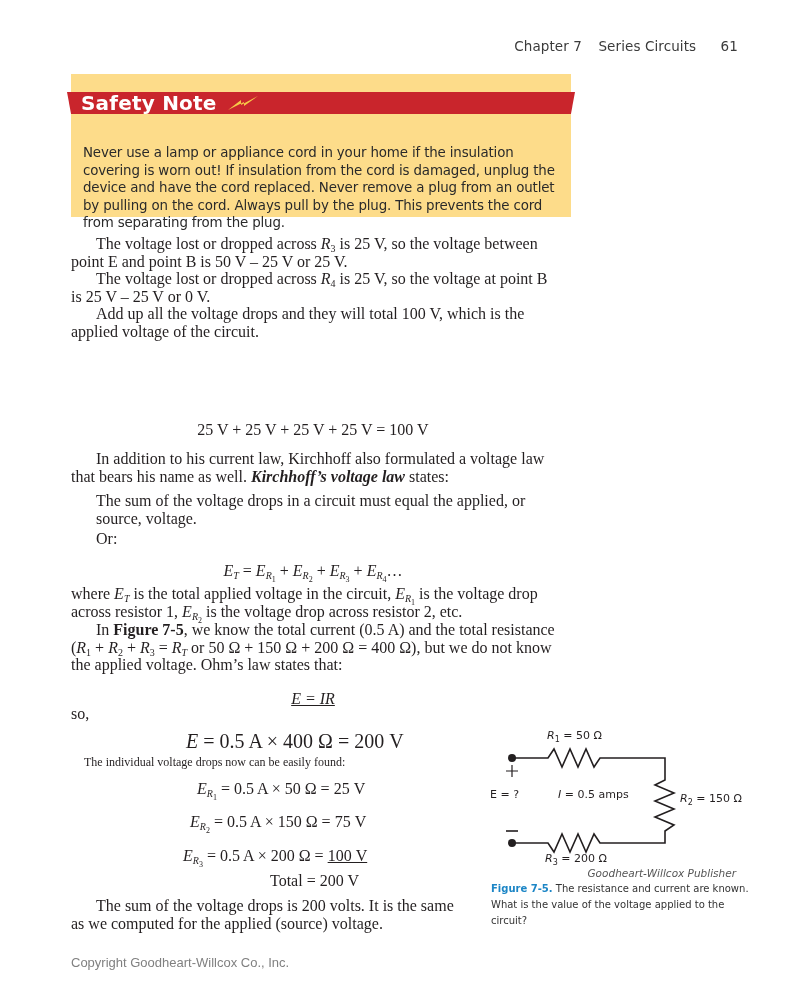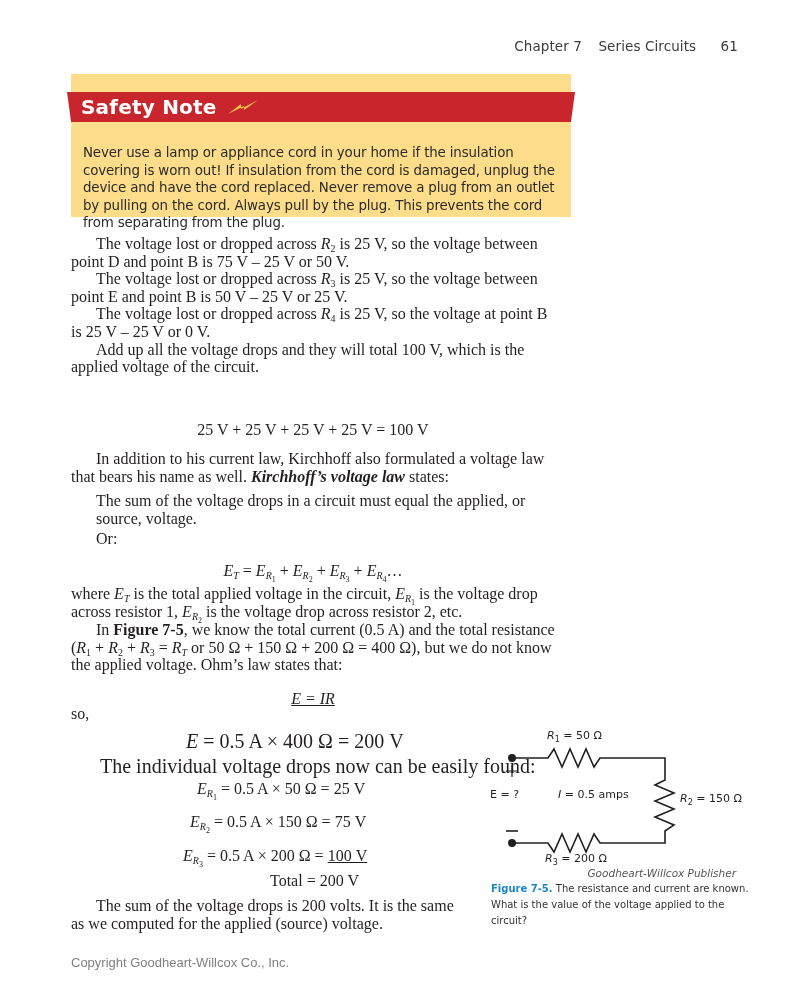--- a/index.html
+++ b/index.html
@@ -13,21 +13,21 @@
   }
   .running-head .chap { margin-right: 12px; }
   .running-head .title { margin-right: 20px; }
 
   
   .safety-box {
     position: absolute; left: 71px; top: 74px; width: 500px; height: 143px;
     background: #fddc8a;
   }
   .safety-banner {
-    position: absolute; left: 67px; top: 92px; width: 508px; height: 30px;
+    position: absolute; left: 67px; top: 92px; width: 508px; height: 22px;
     background: #c9252c;
     clip-path: polygon(0 0, 100% 0, 99.2% 100%, 0.8% 100%);
     display: flex; align-items: center; padding-left: 14px;
   }
   .safety-title {
     font-family: "DejaVu Sans", "Liberation Sans", sans-serif;
     font-weight: bold; font-size: 20px; color: #ffffff; letter-spacing: 0.2px;
   }
   .bolt { margin-left: 10px; width: 32px; height: 16px; display: inline-block; }
   .safety-text {
@@ -76,21 +76,20 @@
 <div class="safety-box"></div>
 <div class="safety-banner">
   <span class="safety-title">Safety Note</span>
   <svg class="bolt" viewBox="0 0 32 16">
     <path d="M1 15 L14 5 L14 10 L31 1 L17 11 L17 7 Z" fill="#f7c948"></path>
   </svg>
 </div>
 <div class="safety-text">Never use a lamp or appliance cord in your home if the insulation covering is worn out! If insulation from the cord is damaged, unplug the device and have the cord replaced. Never remove a plug from an outlet by pulling on the cord. Always pull by the plug. This prevents the cord from separating from the plug.</div>
 
 <div class="col" style="top:235px;">
-  <div class="p"><span>The voltage lost or dropped across </span><i class="v">R</i><sub>2</sub><span> is 25 V, so the voltage between point D and point B is 75 V – 25 V or 50 V.</span></div>
   <div class="p"><span>The voltage lost or dropped across </span><i class="v">R</i><sub>3</sub><span> is 25 V, so the voltage between point E and point B is 50 V – 25 V or 25 V.</span></div>
   <div class="p"><span>The voltage lost or dropped across </span><i class="v">R</i><sub>4</sub><span> is 25 V, so the voltage at point B is 25 V – 25 V or 0 V.</span></div>
   <div class="p">Add up all the voltage drops and they will total 100 V, which is the applied voltage of the circuit.</div>
 </div>
 
 <div class="col eq" style="top:421px;">25 V + 25 V + 25 V + 25 V = 100 V</div>
 
 <div class="col" style="top:450px;">
   <div class="p"><span>In addition to his current law, Kirchhoff also formulated a voltage law that bears his name as well. </span><b><i>Kirchhoff’s voltage law</i></b><span> states:</span></div>
 </div>
@@ -104,21 +103,21 @@
 <div class="col" style="top:585px;">
   <div><span>where </span><i class="v">E</i><sub><i>T</i></sub><span> is the total applied voltage in the circuit, </span><i class="v">E</i><sub><i>R</i><sub>1</sub></sub><span> is the voltage drop across resistor 1, </span><i class="v">E</i><sub><i>R</i><sub>2</sub></sub><span> is the voltage drop across resistor 2, etc.</span></div>
   <div class="p"><span>In </span><b>Figure 7-5</b><span>, we know the total current (0.5 A) and the total resistance (</span><i class="v">R</i><sub>1</sub> + <i class="v">R</i><sub>2</sub> + <i class="v">R</i><sub>3</sub> = <i class="v">R</i><sub><i>T</i></sub><span> or 50 Ω + 150 Ω + 200 Ω = 400 Ω), but we do not know the applied voltage. Ohm’s law states that:</span></div>
 </div>
 
 <div class="col eq" style="top:690px;text-decoration:underline;"><i>E = IR</i></div>
 <div class="col" style="top:705px;">so,</div>
 
 <div class="right-eq" style="left:186px; top:730px; font-size:20px;"><i class="v">E</i> <span>= 0.5 A × 400 Ω = 200 V</span></div>
 
-<div class="right-eq" style="left:100px; top:755px; font-size:20px;">The individual voltage drops now can be easily found:</div>
+<div class="right-eq" style="left:84px; top:755px; font-size:12px;">The individual voltage drops now can be easily found:</div>
 
 <div class="right-eq" style="left:197px; top:780px; font-size:16px;"><i class="v">E</i><sub><i>R</i><sub>1</sub></sub><span> = 0.5 A × 50 Ω = 25 V</span></div>
 <div class="right-eq" style="left:190px; top:813px; font-size:16px;"><i class="v">E</i><sub><i>R</i><sub>2</sub></sub><span> = 0.5 A × 150 Ω = 75 V</span></div>
 <div class="right-eq" style="left:183px; top:847px; font-size:16px;"><i class="v">E</i><sub><i>R</i><sub>3</sub></sub><span> = 0.5 A × 200 Ω = </span><span class="u">100 V</span></div>
 <div class="right-eq" style="left:270px; top:872px; font-size:16px;">Total = 200 V</div>
 
 <div class="right-eq" style="left:71px; top:897px; width:395px; white-space:normal; font-size:16px; line-height:17.6px; text-indent:25px;">The sum of the voltage drops is 200 volts. It is the same as we computed for the applied (source) voltage.</div>
 
 <div class="fig">
   <svg width="270" height="145" viewBox="0 0 270 145">

